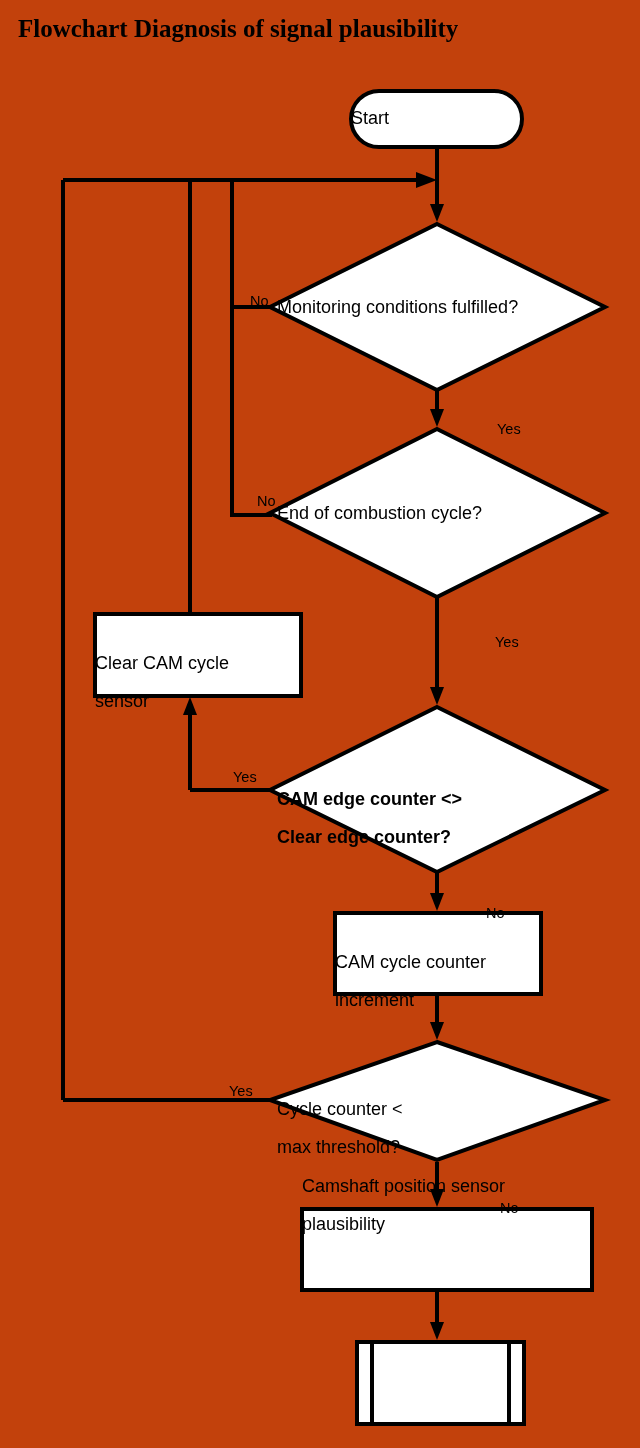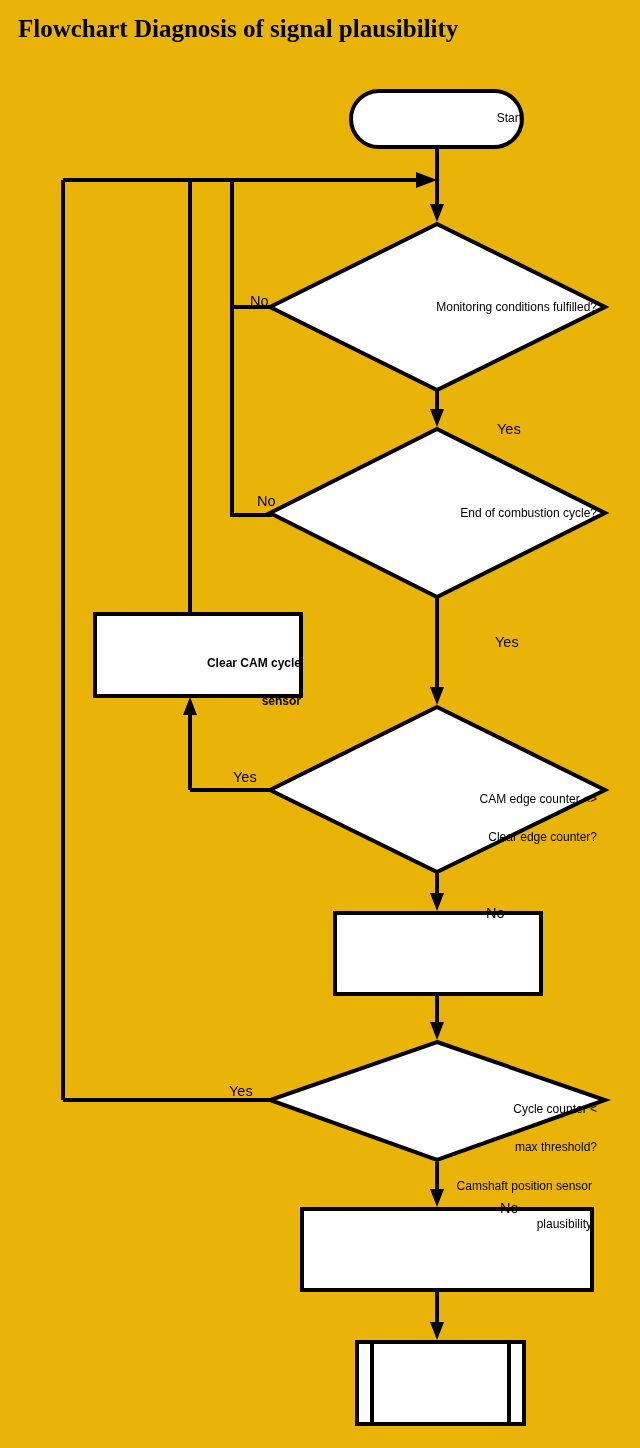--- a/index.html
+++ b/index.html
@@ -9,21 +9,21 @@
     background: #ffffff;
   }
   body {
     font-family: "Liberation Sans", sans-serif;
     color: #000000;
   }
   #page {
     position: relative;
     width: 640px;
     height: 1448px;
-    background: #eab308;
+    background: #c2410c;
     overflow: hidden;
   }
   #chart-title {
     position: absolute;
     left: 18px;
     top: 14px;
     width: 604px;
     font-family: "Liberation Serif", serif;
     font-weight: bold;
     font-size: 25px;
@@ -34,23 +34,23 @@
   }
   #flow-svg {
     position: absolute;
     left: 0;
     top: 0;
     width: 640px;
     height: 1448px;
   }
   .node-label {
     position: absolute;
-    text-align: right;
+    text-align: left;
     font-family: "Liberation Sans", sans-serif;
-    font-size: 12px;
+    font-size: 18px;
     line-height: 19px;
     color: #000000;
     pointer-events: none;
     white-space: pre-line;
   }
   .edge-label {
     position: absolute;
     font-family: "Liberation Sans", sans-serif;
     font-size: 14.5px;
     line-height: 17px;
@@ -137,30 +137,34 @@
       <line x1="509" y1="1342" x2="509" y2="1424" stroke-width="4"></line>
     </g>
   </svg>
 
   <div class="node-label" style="left:351px; top:109px; width:171px;">Start</div>
 
   <div class="node-label" style="left:277px; top:504px; width:320px;">End of combustion cycle?</div>
 
   <div class="node-label" style="left:277px; top:298px; width:320px;">Monitoring conditions fulfilled?</div>
 
-  <div class="node-label" style="left:277px; top:771px; width:320px;">
+  <div class="node-label" style="left:277px; top:771px; width:320px;font-weight:bold;">
     <span>CAM edge counter &lt;&gt;</span><br>
     <span>Clear edge counter?</span>
   </div>
 
-  <div class="node-label" style="left:95px; top:635px; width:206px;font-weight:bold;">
+  <div class="node-label" style="left:95px; top:635px; width:206px;">
     <span>Clear CAM cycle</span><br>
     <span>sensor</span>
   </div>
 
+  <div class="node-label" style="left:335px; top:934px; width:206px;">
+    <span>CAM cycle counter</span><br>
+    <span>increment</span>
+  </div>
 
   <div class="node-label" style="left:277px; top:1081px; width:320px;">
     <span>Cycle counter &lt;</span><br>
     <span>max threshold?</span>
   </div>
 
   <div class="node-label" style="left:302px; top:1158px; width:290px;">
     <span>Camshaft position sensor</span><br>
     <span>plausibility</span>
   </div>

